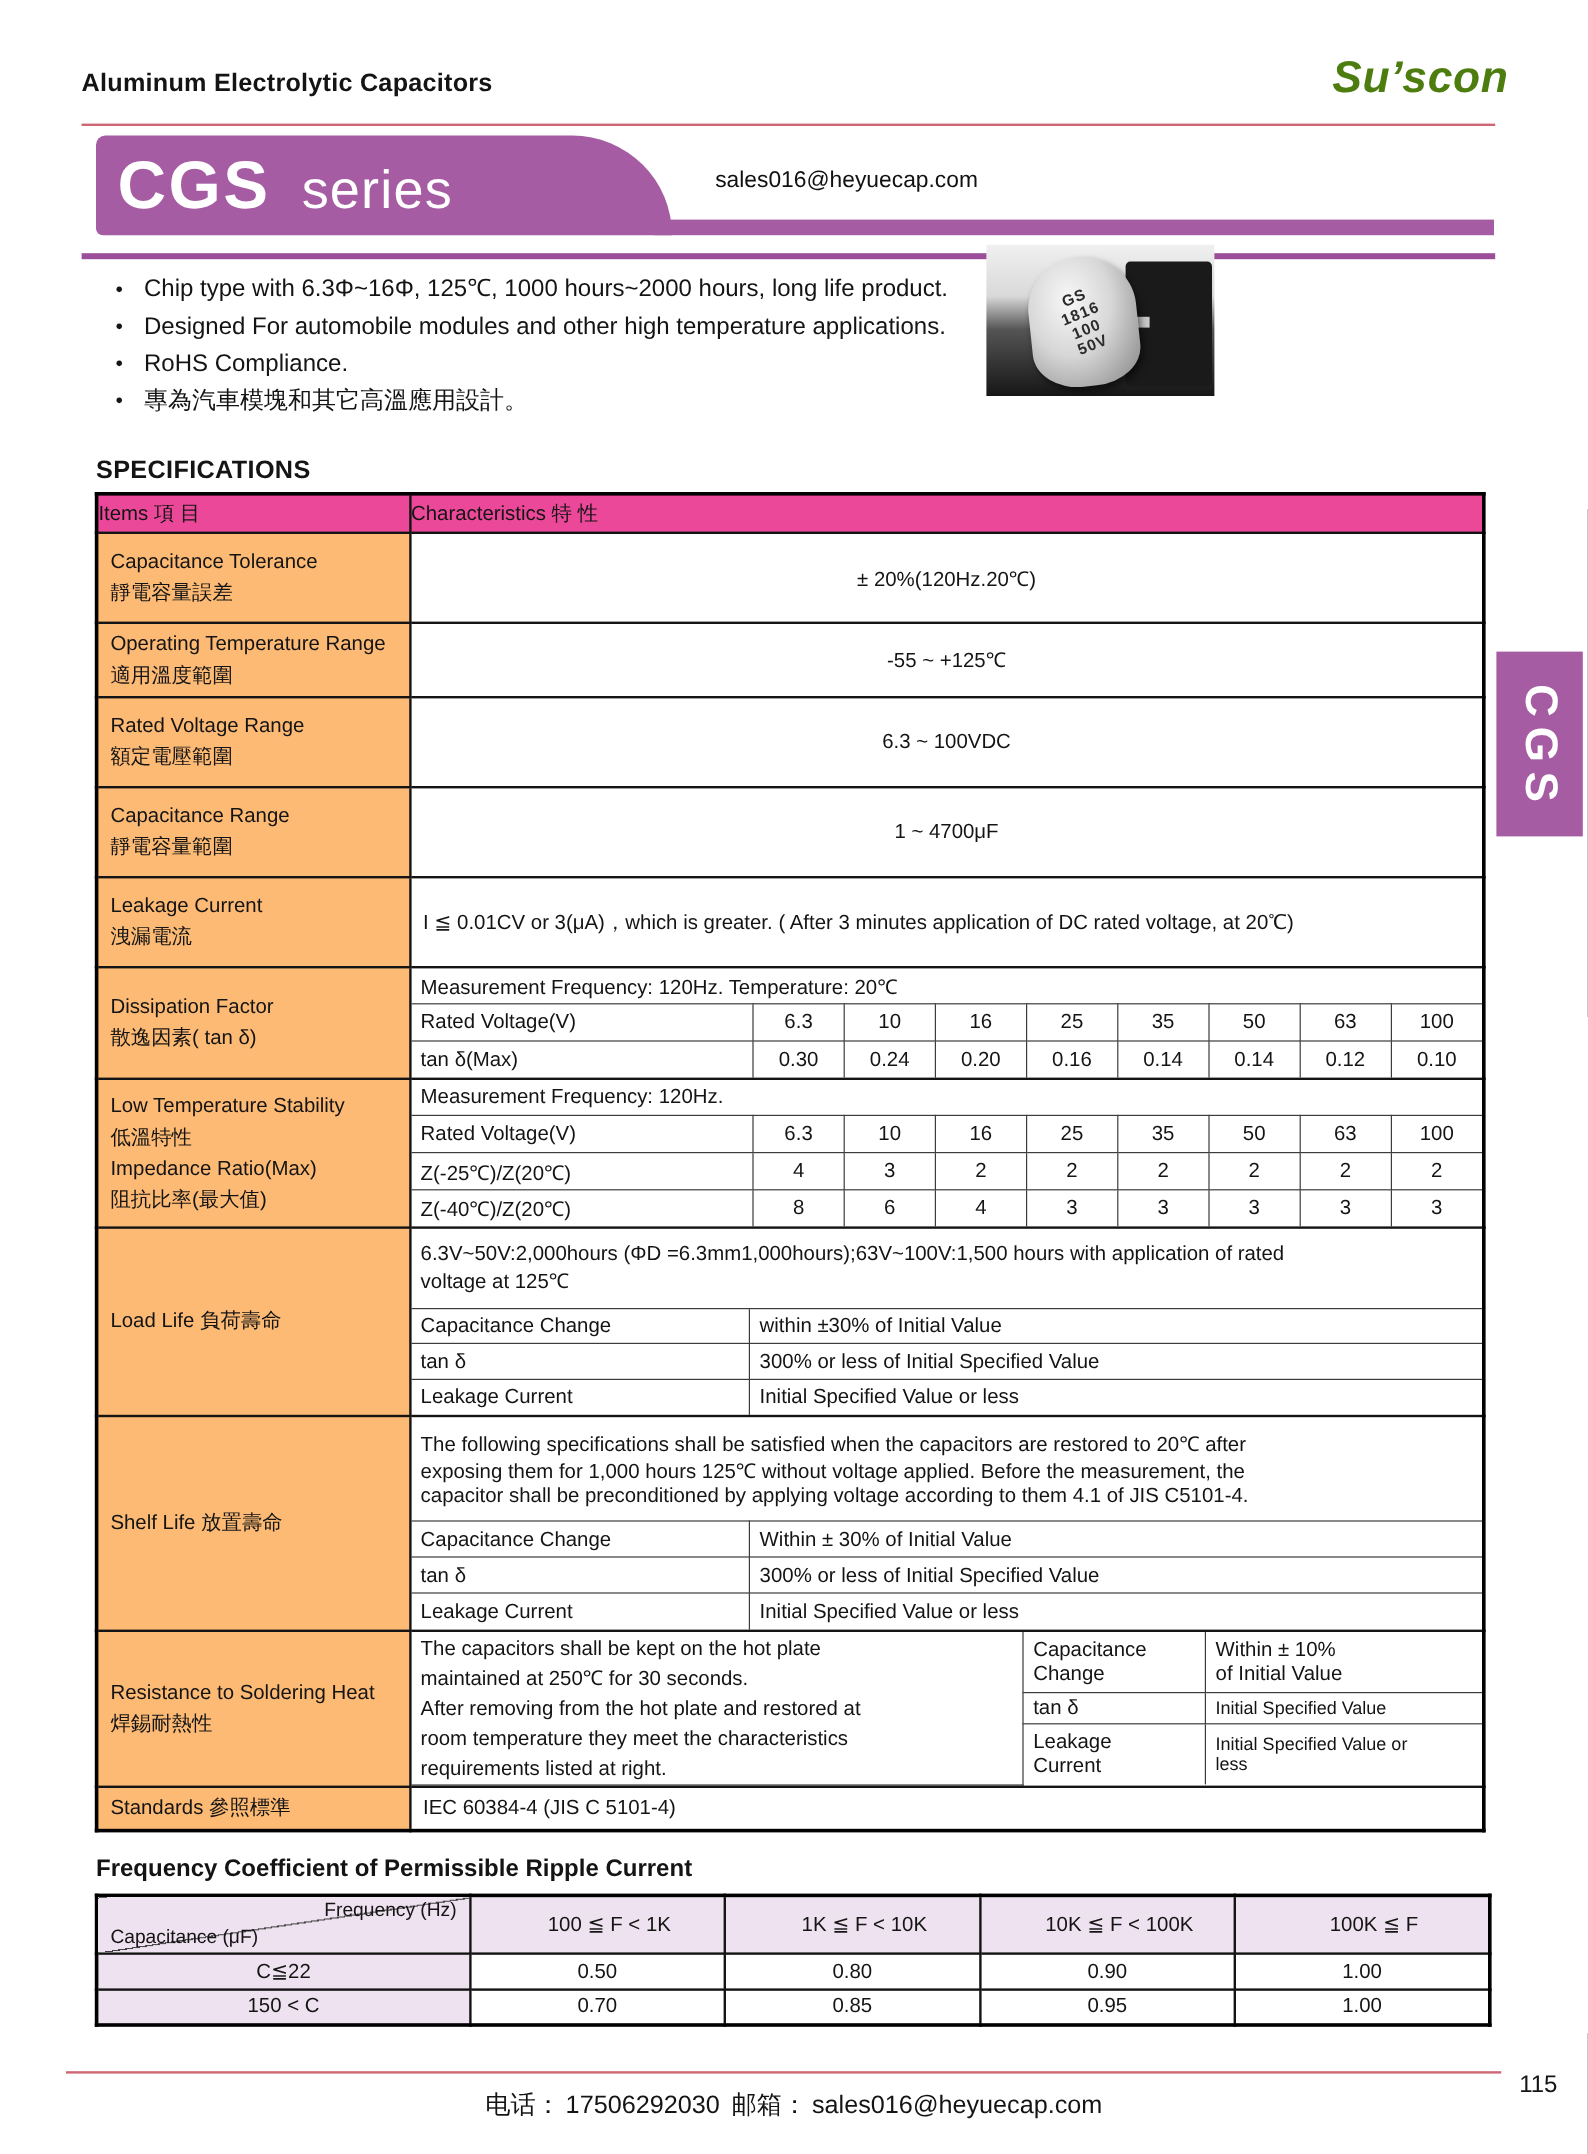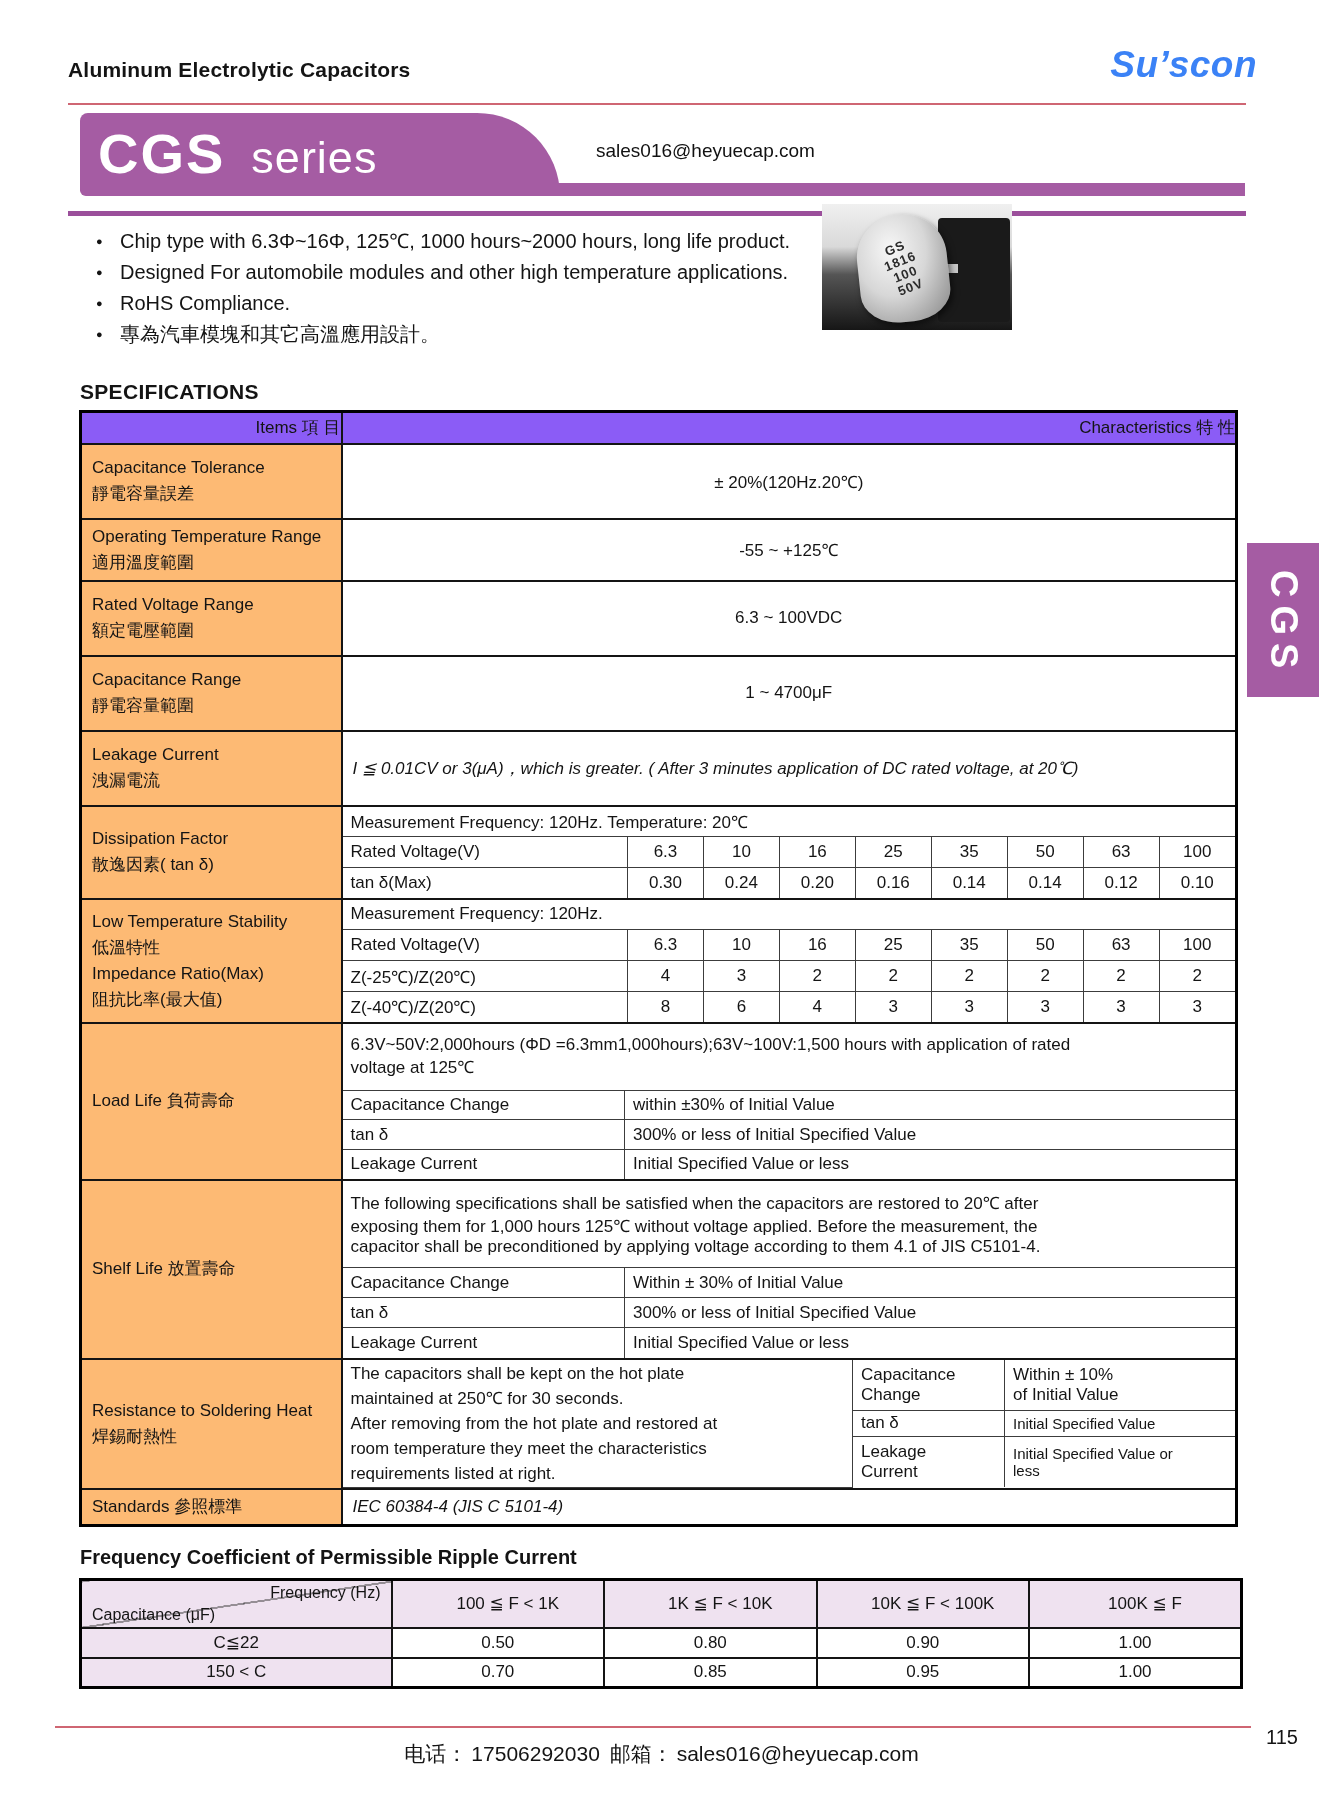--- a/index.html
+++ b/index.html
@@ -8,21 +8,21 @@
     position: relative;
     width: 1323px; height: 1795px;
     margin: 0 auto;
     background: #ffffff;
     font-family: "Liberation Sans", sans-serif;
     color: #141414;
     overflow: hidden;
   }
   
   .top-title { position:absolute; left:68px; top:58px; font-size:21px; font-weight:bold; letter-spacing:.2px; }
-  .brand { position:absolute; right:66px; top:44px; font-size:37px; font-weight:bold; font-style:italic; color:#3b82f6; letter-spacing:.5px; }
+  .brand { position:absolute; right:66px; top:44px; font-size:37px; font-weight:bold; font-style:italic; color:#4d7c0f; letter-spacing:.5px; }
   .rule-top { position:absolute; left:68px; top:103px; width:1178px; height:2px; background:#cf6673; }
   .banner { position:absolute; left:80px; top:113px; width:480px; height:83px; background:#a55ca3;
             border-radius:8px 85px 0 6px; }
   .banner-inner { position:absolute; left:18px; top:8px; white-space:nowrap; }
   .banner-cgs { color:#fff; font-size:56px; font-weight:bold; letter-spacing:2px; }
   .banner-series { color:#fff; font-size:45px; font-weight:normal; margin-left:26px; letter-spacing:1px; }
   .banner-strip { position:absolute; left:545px; top:183px; width:700px; height:13px; background:#a55ca3; }
   .banner-email { position:absolute; left:596px; top:140px; font-size:19px; color:#111; }
   .rule-purple { position:absolute; left:68px; top:211px; width:1178px; height:5px; background:#9b4f9b; }
   
@@ -41,23 +41,23 @@
   .cap-marks { position:absolute; inset:0; display:flex; flex-direction:column; align-items:center; justify-content:center;
                transform:rotate(-16deg); color:#2b2b2b; font-weight:bold; font-size:13px; line-height:14px; letter-spacing:1px; }
   
   .spec-heading { position:absolute; left:80px; top:380px; font-size:21px; font-weight:bold; letter-spacing:.3px; }
   .freq-heading { position:absolute; left:80px; top:1546px; font-size:20px; font-weight:bold; }
   
   table { border-collapse:collapse; table-layout:fixed; }
   .spec-table { position:absolute; left:79px; top:410px; width:1159px; border:3px solid #000; }
   .spec-table > tbody > tr > td { border:2px solid #141414; font-size:17px; vertical-align:middle; }
   .items-col { background:#fdba74; padding:4px 10px; line-height:26px; }
-  .hdr-cell { background:#8b5cf6; text-align:right; font-size:17px; }
+  .hdr-cell { background:#ec4899; text-align:left; font-size:17px; }
   .val-center { text-align:center; }
-  .val-left { text-align:left; padding-left:10px;font-style:italic; }
+  .val-left { text-align:left; padding-left:10px; }
   .nopad { padding:0 !important; vertical-align:top !important; }
   .sub { width:100%; height:100%; }
   .sub td { border:1.5px solid #3c3c3c; font-size:17px; padding:1px 8px; vertical-align:middle; }
   .sub tr td:first-child { border-left:0; }
   .sub tr td:last-child { border-right:0; }
   .sub tr:first-child td { border-top:0; }
   .sub tr:last-child td { border-bottom:0; }
   .sub .note { text-align:left; }
   .sub .num { text-align:center; padding:1px 2px; }
   .pre { white-space:pre-line; }

